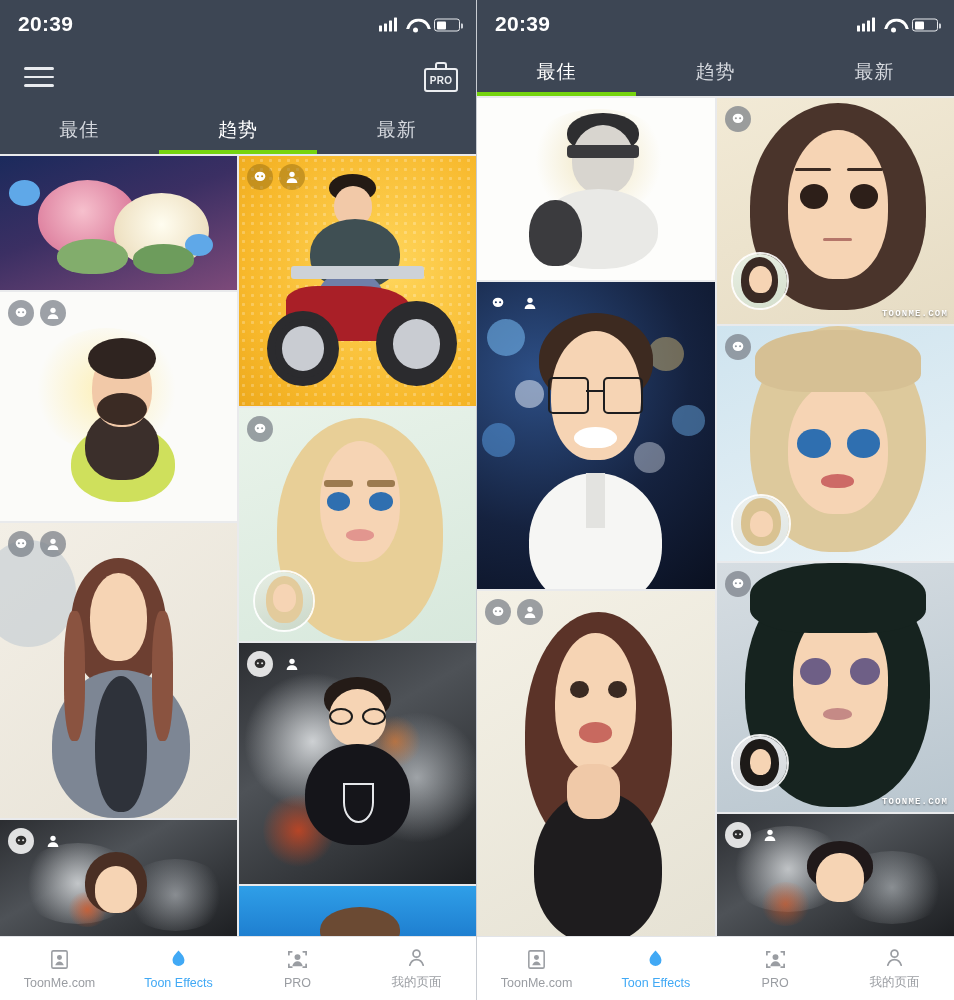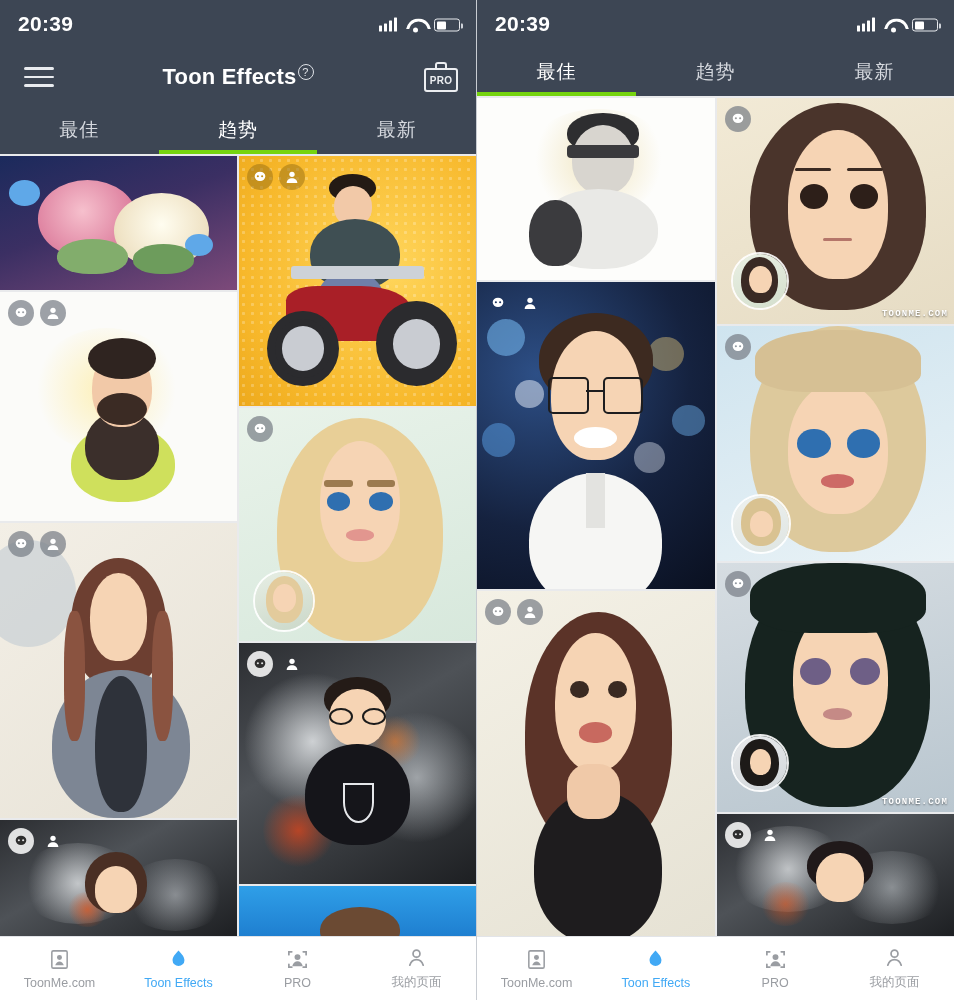--- a/index.html
+++ b/index.html
@@ -124,21 +124,20 @@
           </div>
       </div>
     </div>
 
     <div class="appbar">
       <div class="hamburger">
           <span></span>
           <span></span>
           <span></span>
         </div>
-      <div class="app-title"><span>Toon Effects</span><span class="help-badge">?</span></div>
       <div class="pro-btn">
         <div class="handle"></div>
         <div class="case">PRO</div>
       </div>
     </div>
 
     <div class="tabs">
       <div class="tab">最佳</div>
       <div class="tab active">趋势</div>
       <div class="tab">最新</div>

